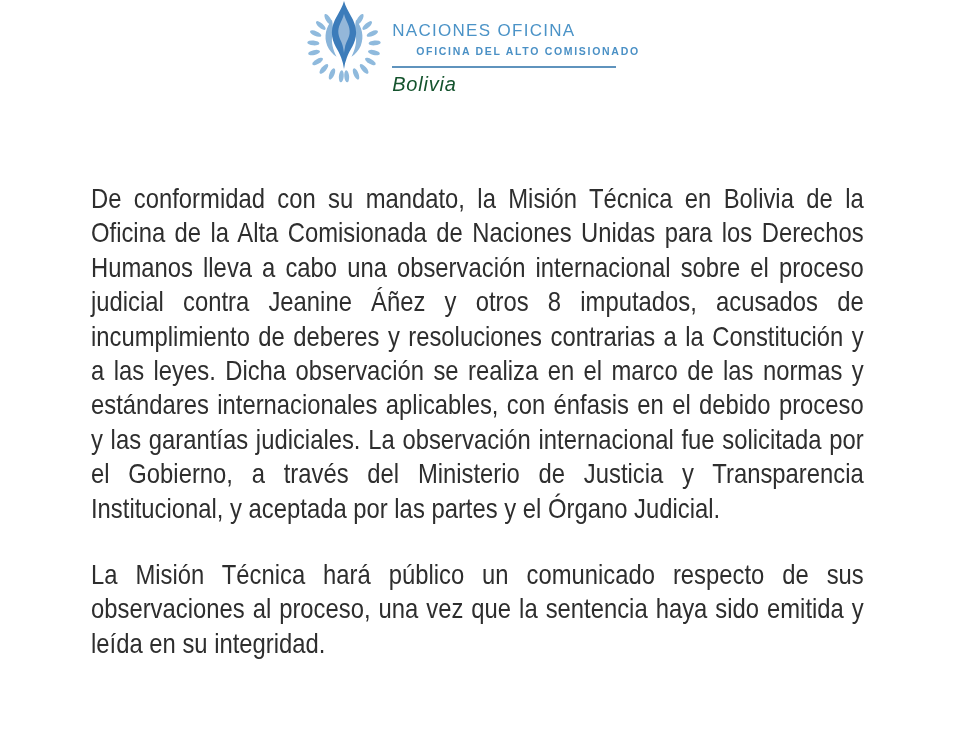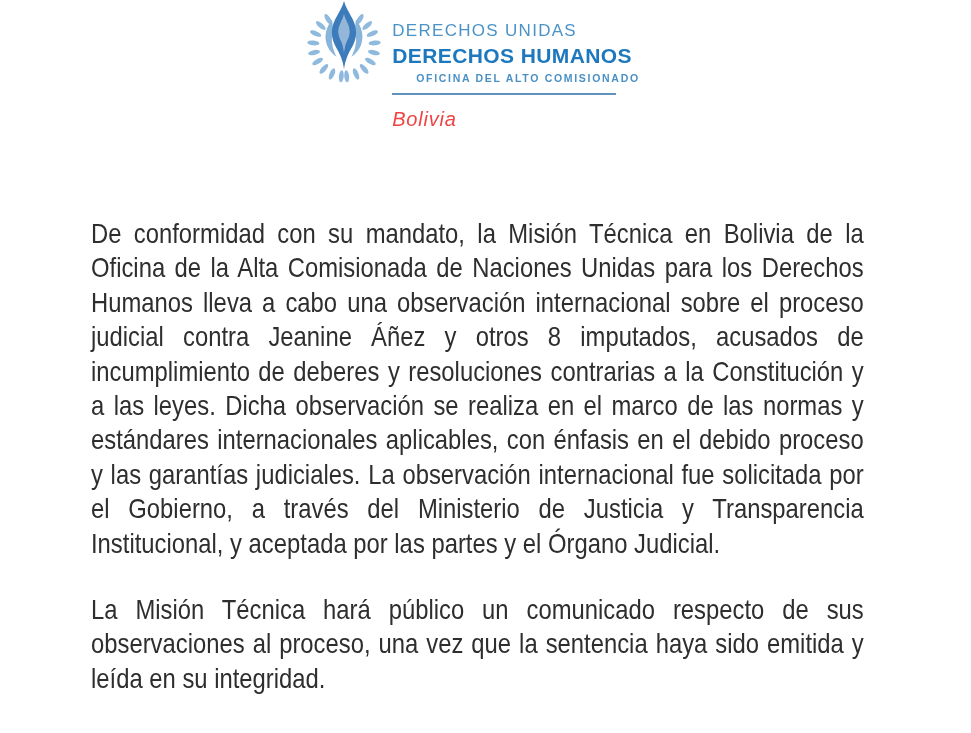--- a/index.html
+++ b/index.html
@@ -63,24 +63,24 @@
   }
   .logo-rule {
     width: 224px;
     height: 2px;
     background: #5f93bd;
     margin-top: 9px;
   }
   .logo-country {
     font-size: 20px;
     line-height: 24px;
-    margin-top: 12px;
+    margin-top: 4px;
     font-style: italic;
     letter-spacing: 0.8px;
-    color: #ef4444;
+    color: #14532d;
   }
   
   .body-text {
     width: 908px;
     margin: 86px 0 0 91px;
     transform: scaleX(0.851);
     transform-origin: 0 0;
     font-size: 28px;
     line-height: 34.4px;
     color: #2e2e2e;
@@ -128,22 +128,21 @@
 
       <g>
         <path d="M31,20 C25,28 22,38 26,48 C28,53 32,57 36,60 C32,52 30,44 31.5,36 C32.5,30 32,24 31,20 Z" fill="#8ab5da"></path>
         <path d="M57,20 C63,28 66,38 62,48 C60,53 56,57 52,60 C56,52 58,44 56.5,36 C55.5,30 56,24 57,20 Z" fill="#8ab5da"></path>
         <path d="M44,0 C41,12 31,20 31,34 C31,46 38,52 41,61 C42.5,65 43.5,69 44,73 C44.5,69 45.5,65 47,61 C50,52 57,46 57,34 C57,20 47,12 44,0 Z" fill="#3c7cba"></path>
         <path d="M44,14 C42,22 37,27 38,35 C38.8,41 42,44 43,50 C43.5,52.5 44,55 44,57 C44,55 44.5,52.5 45,50 C46,44 49.2,41 50,35 C51,27 46,22 44,14 Z" fill="#ffffff" opacity="0.45"></path>
       </g>
     </svg>
 
     <div class="logo-text">
-      <div class="logo-line1">DERECHOS UNIDAS</div>
-      <div class="logo-line2">DERECHOS HUMANOS</div>
+      <div class="logo-line1">NACIONES OFICINA</div>
       <div class="logo-line3">OFICINA DEL ALTO COMISIONADO</div>
       <div class="logo-rule"></div>
       <div class="logo-country">Bolivia</div>
     </div>
 
   </header>
 
   <main class="body-text">
     <p>De conformidad con su mandato, la Misión Técnica en Bolivia de la Oficina de la Alta Comisionada de Naciones Unidas para los Derechos Humanos lleva a cabo una observación internacional sobre el proceso judicial contra Jeanine Áñez y otros 8 imputados, acusados de incumplimiento de deberes y resoluciones contrarias a la Constitución y a las leyes. Dicha observación se realiza en el marco de las normas y estándares internacionales aplicables, con énfasis en el debido proceso y las garantías judiciales. La observación internacional fue solicitada por el Gobierno, a través del Ministerio de Justicia y Transparencia Institucional, y aceptada por las partes y el Órgano Judicial.</p>
     <p>La Misión Técnica hará público un comunicado respecto de sus observaciones al proceso, una vez que la sentencia haya sido emitida y leída en su integridad.</p>

